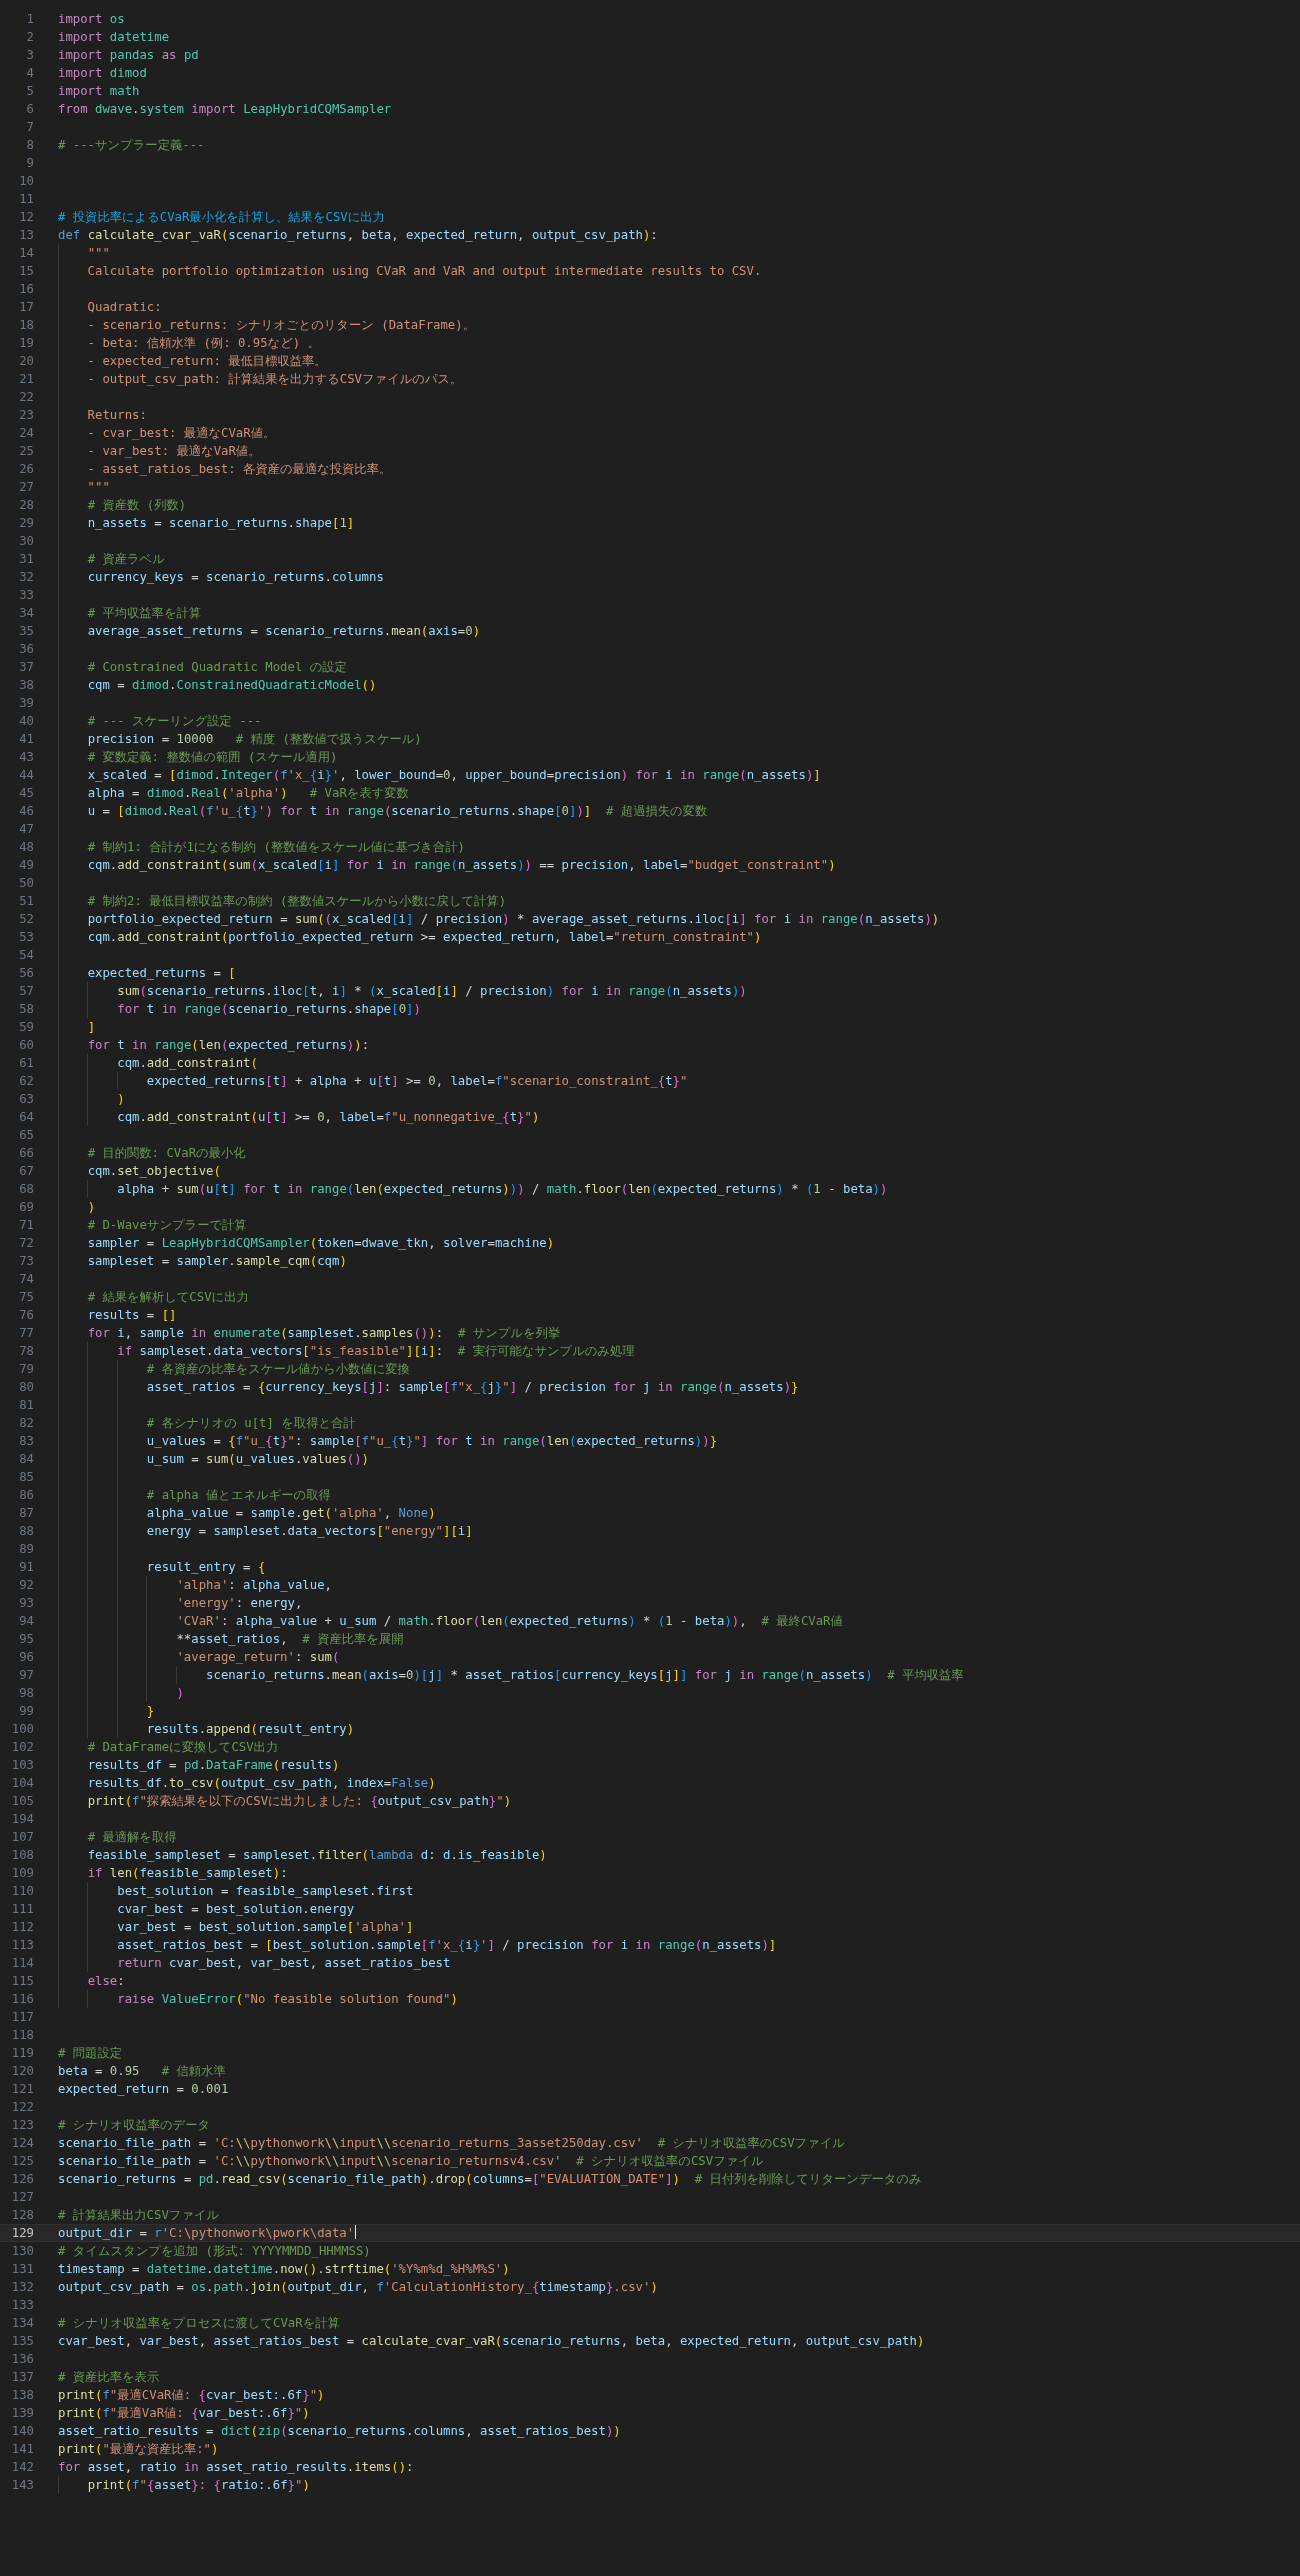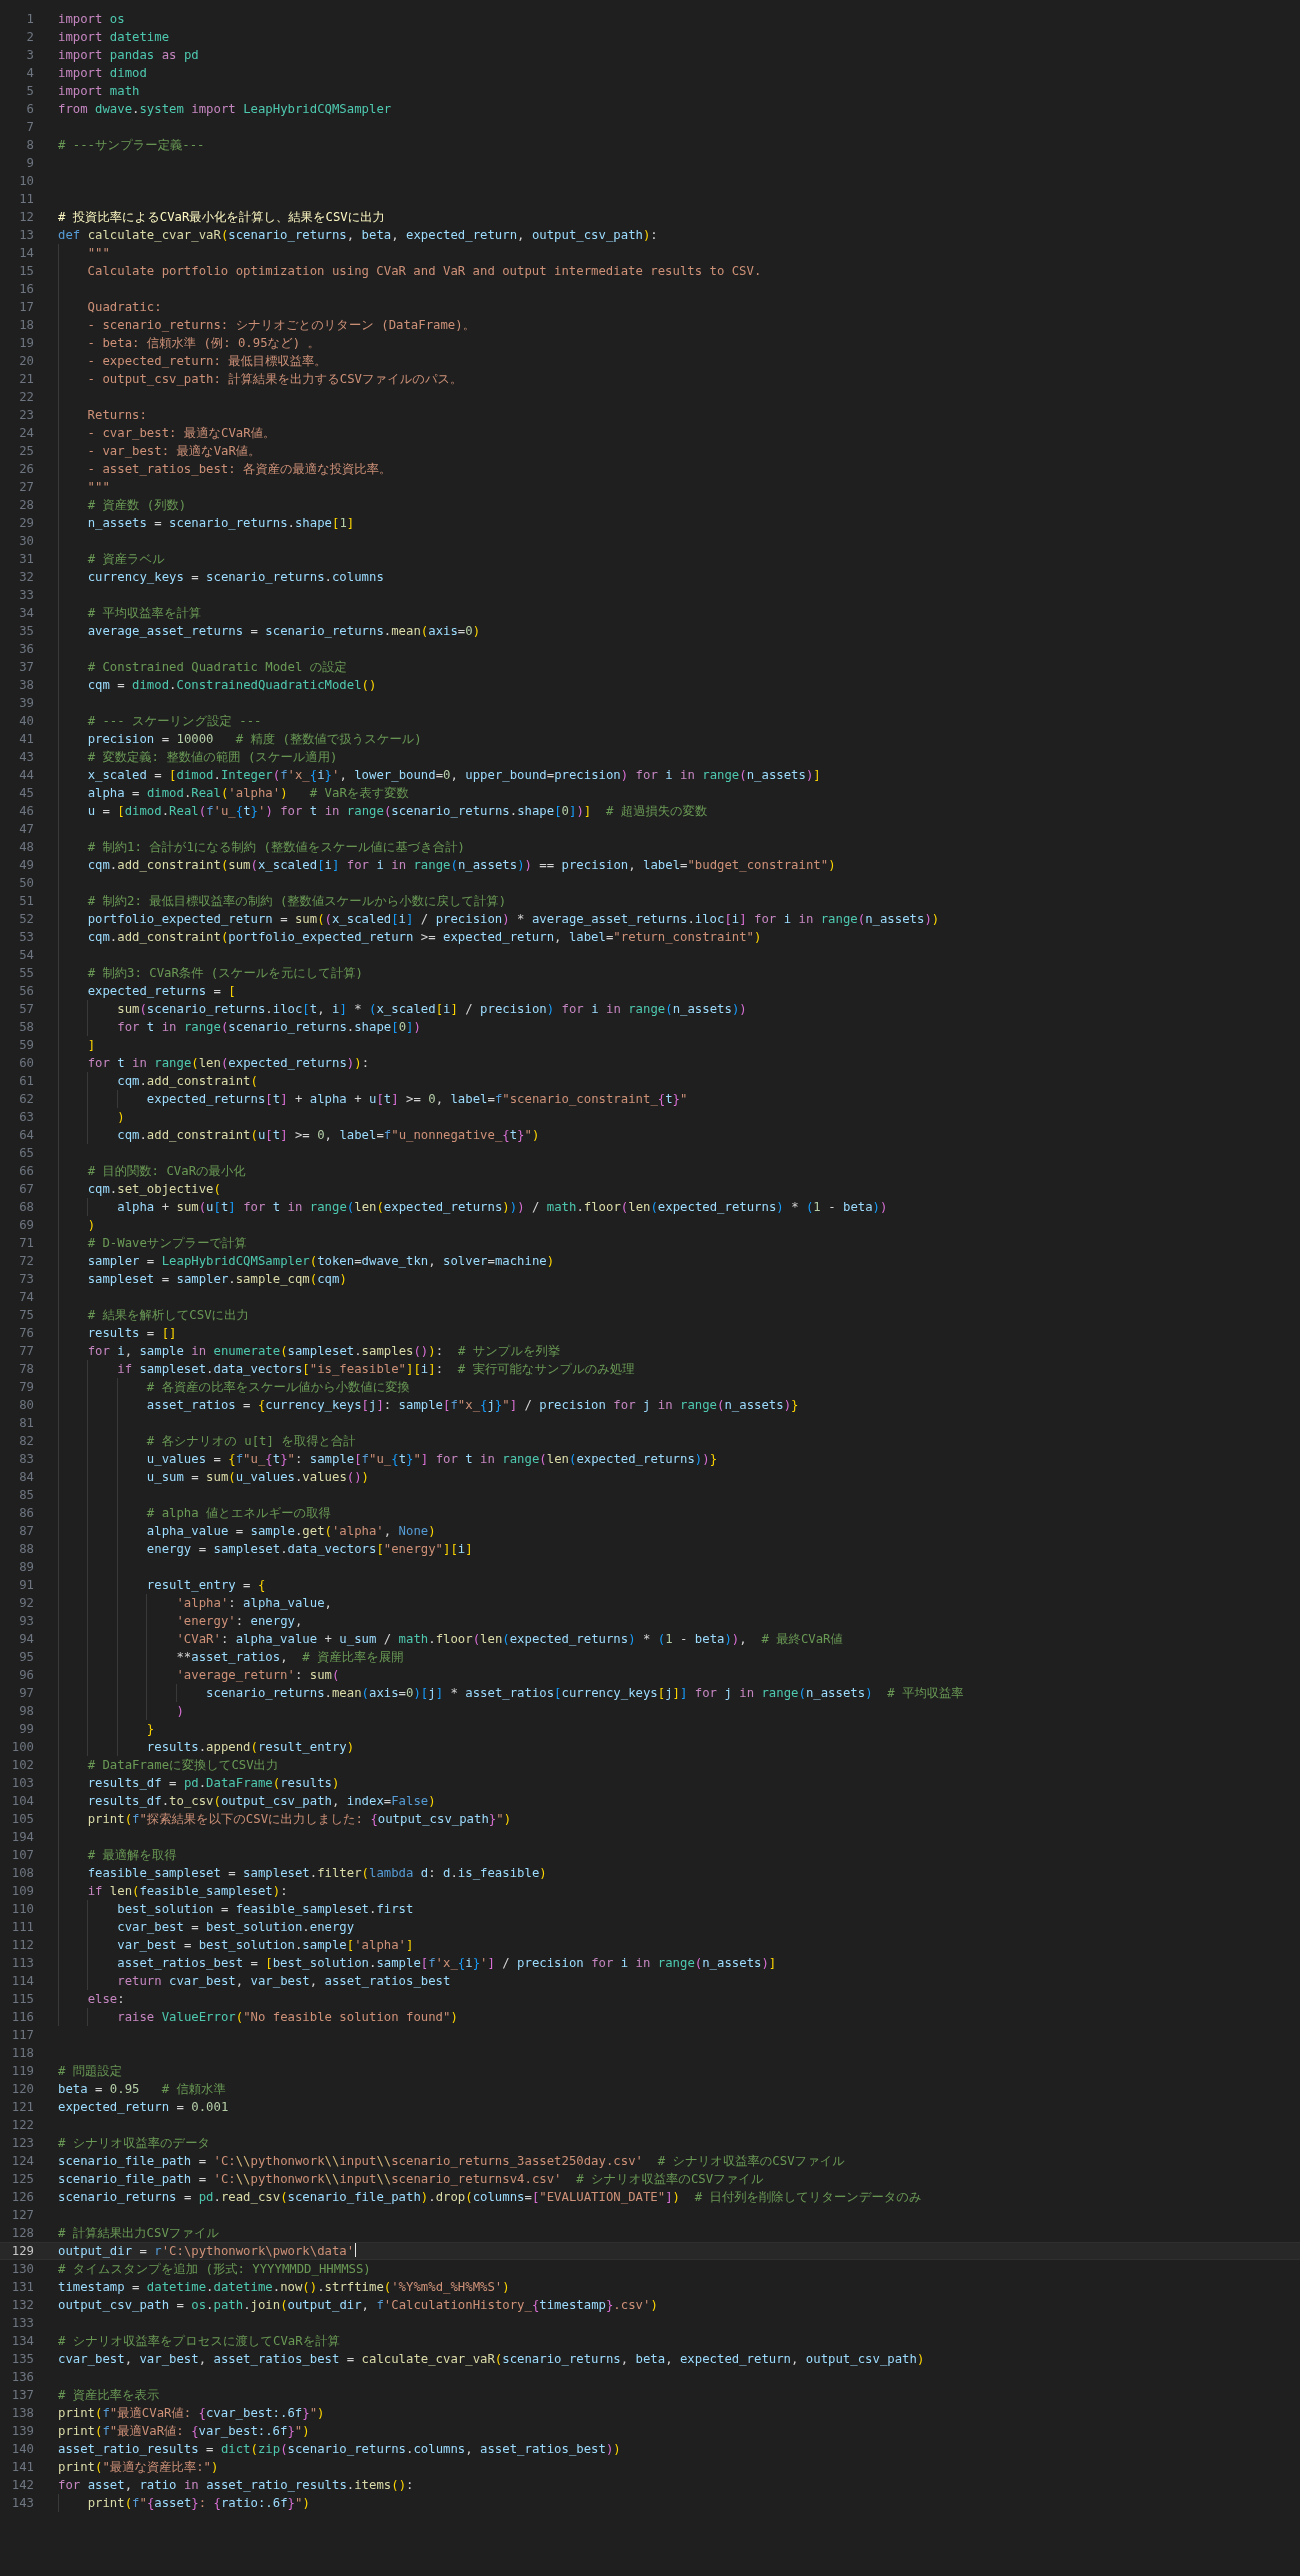--- a/index.html
+++ b/index.html
@@ -47,21 +47,21 @@
       <div class="row"><span class="ln">2</span><span class="code"><span style="color: rgb(197, 134, 192);">import</span><span> </span><span style="color: rgb(78, 201, 176);">datetime</span></span></div>
       <div class="row"><span class="ln">3</span><span class="code"><span style="color: rgb(197, 134, 192);">import</span><span> </span><span style="color: rgb(78, 201, 176);">pandas</span><span> </span><span style="color: rgb(197, 134, 192);">as</span><span> </span><span style="color: rgb(78, 201, 176);">pd</span></span></div>
       <div class="row"><span class="ln">4</span><span class="code"><span style="color: rgb(197, 134, 192);">import</span><span> </span><span style="color: rgb(78, 201, 176);">dimod</span></span></div>
       <div class="row"><span class="ln">5</span><span class="code"><span style="color: rgb(197, 134, 192);">import</span><span> </span><span style="color: rgb(78, 201, 176);">math</span></span></div>
       <div class="row"><span class="ln">6</span><span class="code"><span style="color: rgb(197, 134, 192);">from</span><span> </span><span style="color: rgb(78, 201, 176);">dwave</span><span style="color: rgb(212, 212, 212);">.</span><span style="color: rgb(78, 201, 176);">system</span><span> </span><span style="color: rgb(197, 134, 192);">import</span><span> </span><span style="color: rgb(78, 201, 176);">LeapHybridCQMSampler</span></span></div>
       <div class="row"><span class="ln">7</span><span class="code"></span></div>
       <div class="row"><span class="ln">8</span><span class="code"><span style="color: rgb(106, 153, 85);"># ---サンプラー定義---</span></span></div>
       <div class="row"><span class="ln">9</span><span class="code"></span></div>
       <div class="row"><span class="ln">10</span><span class="code"></span></div>
       <div class="row"><span class="ln">11</span><span class="code"></span></div>
-      <div class="row"><span class="ln">12</span><span class="code"><span style="color: #fef9c3;"># 投資比率によるCVaR最小化を計算し、結果をCSVに出力</span></span></div>
+      <div class="row"><span class="ln">12</span><span class="code"><span style="color: #0ea5e9;"># 投資比率によるCVaR最小化を計算し、結果をCSVに出力</span></span></div>
       <div class="row"><span class="ln">13</span><span class="code"><span style="color: rgb(86, 156, 214);">def</span><span> </span><span style="color: rgb(220, 220, 170);">calculate_cvar_vaR</span><span style="color: rgb(255, 215, 0);">(</span><span style="color: rgb(156, 220, 254);">scenario_returns</span><span style="color: rgb(212, 212, 212);">,</span><span> </span><span style="color: rgb(156, 220, 254);">beta</span><span style="color: rgb(212, 212, 212);">,</span><span> </span><span style="color: rgb(156, 220, 254);">expected_return</span><span style="color: rgb(212, 212, 212);">,</span><span> </span><span style="color: rgb(156, 220, 254);">output_csv_path</span><span style="color: rgb(255, 215, 0);">)</span><span style="color: rgb(212, 212, 212);">:</span></span></div>
       <div class="row"><div class="guide" style="left: 58px;"></div><span class="ln">14</span><span class="code"><span>    </span><span style="color: rgb(206, 145, 120);">"""</span></span></div>
       <div class="row"><div class="guide" style="left: 58px;"></div><span class="ln">15</span><span class="code"><span style="color: rgb(206, 145, 120);">    Calculate portfolio optimization using CVaR and VaR and output intermediate results to CSV.</span></span></div>
       <div class="row"><div class="guide" style="left: 58px;"></div><span class="ln">16</span><span class="code"></span></div>
       <div class="row"><div class="guide" style="left: 58px;"></div><span class="ln">17</span><span class="code"><span style="color: rgb(206, 145, 120);">    Quadratic:</span></span></div>
       <div class="row"><div class="guide" style="left: 58px;"></div><span class="ln">18</span><span class="code"><span style="color: rgb(206, 145, 120);">    - scenario_returns: シナリオごとのリターン (DataFrame)。</span></span></div>
       <div class="row"><div class="guide" style="left: 58px;"></div><span class="ln">19</span><span class="code"><span style="color: rgb(206, 145, 120);">    - beta: 信頼水準 (例: 0.95など) 。</span></span></div>
       <div class="row"><div class="guide" style="left: 58px;"></div><span class="ln">20</span><span class="code"><span style="color: rgb(206, 145, 120);">    - expected_return: 最低目標収益率。</span></span></div>
       <div class="row"><div class="guide" style="left: 58px;"></div><span class="ln">21</span><span class="code"><span style="color: rgb(206, 145, 120);">    - output_csv_path: 計算結果を出力するCSVファイルのパス。</span></span></div>
       <div class="row"><div class="guide" style="left: 58px;"></div><span class="ln">22</span><span class="code"></span></div>
@@ -89,21 +89,20 @@
       <div class="row"><div class="guide" style="left: 58px;"></div><span class="ln">45</span><span class="code"><span>    </span><span style="color: rgb(156, 220, 254);">alpha</span><span> </span><span style="color: rgb(212, 212, 212);">=</span><span> </span><span style="color: rgb(78, 201, 176);">dimod</span><span style="color: rgb(212, 212, 212);">.</span><span style="color: rgb(78, 201, 176);">Real</span><span style="color: rgb(255, 215, 0);">(</span><span style="color: rgb(206, 145, 120);">'alpha'</span><span style="color: rgb(255, 215, 0);">)</span><span>   </span><span style="color: rgb(106, 153, 85);"># VaRを表す変数</span></span></div>
       <div class="row"><div class="guide" style="left: 58px;"></div><span class="ln">46</span><span class="code"><span>    </span><span style="color: rgb(156, 220, 254);">u</span><span> </span><span style="color: rgb(212, 212, 212);">=</span><span> </span><span style="color: rgb(255, 215, 0);">[</span><span style="color: rgb(78, 201, 176);">dimod</span><span style="color: rgb(212, 212, 212);">.</span><span style="color: rgb(78, 201, 176);">Real</span><span style="color: rgb(218, 112, 214);">(</span><span style="color: rgb(86, 156, 214);">f</span><span style="color: rgb(206, 145, 120);">'u_</span><span style="color: rgb(23, 159, 255);">{</span><span style="color: rgb(156, 220, 254);">t</span><span style="color: rgb(23, 159, 255);">}</span><span style="color: rgb(206, 145, 120);">'</span><span style="color: rgb(218, 112, 214);">)</span><span> </span><span style="color: rgb(197, 134, 192);">for</span><span> </span><span style="color: rgb(156, 220, 254);">t</span><span> </span><span style="color: rgb(197, 134, 192);">in</span><span> </span><span style="color: rgb(78, 201, 176);">range</span><span style="color: rgb(218, 112, 214);">(</span><span style="color: rgb(156, 220, 254);">scenario_returns</span><span style="color: rgb(212, 212, 212);">.</span><span style="color: rgb(156, 220, 254);">shape</span><span style="color: rgb(23, 159, 255);">[</span><span style="color: rgb(181, 206, 168);">0</span><span style="color: rgb(23, 159, 255);">]</span><span style="color: rgb(218, 112, 214);">)</span><span style="color: rgb(255, 215, 0);">]</span><span>  </span><span style="color: rgb(106, 153, 85);"># 超過損失の変数</span></span></div>
       <div class="row"><div class="guide" style="left: 58px;"></div><span class="ln">47</span><span class="code"></span></div>
       <div class="row"><div class="guide" style="left: 58px;"></div><span class="ln">48</span><span class="code"><span>    </span><span style="color: rgb(106, 153, 85);"># 制約1: 合計が1になる制約 (整数値をスケール値に基づき合計)</span></span></div>
       <div class="row"><div class="guide" style="left: 58px;"></div><span class="ln">49</span><span class="code"><span>    </span><span style="color: rgb(156, 220, 254);">cqm</span><span style="color: rgb(212, 212, 212);">.</span><span style="color: rgb(220, 220, 170);">add_constraint</span><span style="color: rgb(255, 215, 0);">(</span><span style="color: rgb(220, 220, 170);">sum</span><span style="color: rgb(218, 112, 214);">(</span><span style="color: rgb(156, 220, 254);">x_scaled</span><span style="color: rgb(23, 159, 255);">[</span><span style="color: rgb(156, 220, 254);">i</span><span style="color: rgb(23, 159, 255);">]</span><span> </span><span style="color: rgb(197, 134, 192);">for</span><span> </span><span style="color: rgb(156, 220, 254);">i</span><span> </span><span style="color: rgb(197, 134, 192);">in</span><span> </span><span style="color: rgb(78, 201, 176);">range</span><span style="color: rgb(23, 159, 255);">(</span><span style="color: rgb(156, 220, 254);">n_assets</span><span style="color: rgb(23, 159, 255);">)</span><span style="color: rgb(218, 112, 214);">)</span><span> </span><span style="color: rgb(212, 212, 212);">==</span><span> </span><span style="color: rgb(156, 220, 254);">precision</span><span style="color: rgb(212, 212, 212);">,</span><span> </span><span style="color: rgb(156, 220, 254);">label</span><span style="color: rgb(212, 212, 212);">=</span><span style="color: rgb(206, 145, 120);">"budget_constraint"</span><span style="color: rgb(255, 215, 0);">)</span></span></div>
       <div class="row"><div class="guide" style="left: 58px;"></div><span class="ln">50</span><span class="code"></span></div>
       <div class="row"><div class="guide" style="left: 58px;"></div><span class="ln">51</span><span class="code"><span>    </span><span style="color: rgb(106, 153, 85);"># 制約2: 最低目標収益率の制約 (整数値スケールから小数に戻して計算)</span></span></div>
       <div class="row"><div class="guide" style="left: 58px;"></div><span class="ln">52</span><span class="code"><span>    </span><span style="color: rgb(156, 220, 254);">portfolio_expected_return</span><span> </span><span style="color: rgb(212, 212, 212);">=</span><span> </span><span style="color: rgb(220, 220, 170);">sum</span><span style="color: rgb(255, 215, 0);">(</span><span style="color: rgb(218, 112, 214);">(</span><span style="color: rgb(156, 220, 254);">x_scaled</span><span style="color: rgb(23, 159, 255);">[</span><span style="color: rgb(156, 220, 254);">i</span><span style="color: rgb(23, 159, 255);">]</span><span> </span><span style="color: rgb(212, 212, 212);">/</span><span> </span><span style="color: rgb(156, 220, 254);">precision</span><span style="color: rgb(218, 112, 214);">)</span><span> </span><span style="color: rgb(212, 212, 212);">*</span><span> </span><span style="color: rgb(156, 220, 254);">average_asset_returns</span><span style="color: rgb(212, 212, 212);">.</span><span style="color: rgb(156, 220, 254);">iloc</span><span style="color: rgb(218, 112, 214);">[</span><span style="color: rgb(156, 220, 254);">i</span><span style="color: rgb(218, 112, 214);">]</span><span> </span><span style="color: rgb(197, 134, 192);">for</span><span> </span><span style="color: rgb(156, 220, 254);">i</span><span> </span><span style="color: rgb(197, 134, 192);">in</span><span> </span><span style="color: rgb(78, 201, 176);">range</span><span style="color: rgb(218, 112, 214);">(</span><span style="color: rgb(156, 220, 254);">n_assets</span><span style="color: rgb(218, 112, 214);">)</span><span style="color: rgb(255, 215, 0);">)</span></span></div>
       <div class="row"><div class="guide" style="left: 58px;"></div><span class="ln">53</span><span class="code"><span>    </span><span style="color: rgb(156, 220, 254);">cqm</span><span style="color: rgb(212, 212, 212);">.</span><span style="color: rgb(220, 220, 170);">add_constraint</span><span style="color: rgb(255, 215, 0);">(</span><span style="color: rgb(156, 220, 254);">portfolio_expected_return</span><span> </span><span style="color: rgb(212, 212, 212);">&gt;=</span><span> </span><span style="color: rgb(156, 220, 254);">expected_return</span><span style="color: rgb(212, 212, 212);">,</span><span> </span><span style="color: rgb(156, 220, 254);">label</span><span style="color: rgb(212, 212, 212);">=</span><span style="color: rgb(206, 145, 120);">"return_constraint"</span><span style="color: rgb(255, 215, 0);">)</span></span></div>
       <div class="row"><div class="guide" style="left: 58px;"></div><span class="ln">54</span><span class="code"></span></div>
-      <div class="row"><div class="guide" style="left: 58px;"></div><span class="ln">55</span><span class="code"><span>    </span><span style="color: rgb(106, 153, 85);"># 制約3: CVaR条件 (スケールを元にして計算)</span></span></div>
       <div class="row"><div class="guide" style="left: 58px;"></div><span class="ln">56</span><span class="code"><span>    </span><span style="color: rgb(156, 220, 254);">expected_returns</span><span> </span><span style="color: rgb(212, 212, 212);">=</span><span> </span><span style="color: rgb(255, 215, 0);">[</span></span></div>
       <div class="row"><div class="guide" style="left: 58px;"></div><div class="guide" style="left: 87px;"></div><span class="ln">57</span><span class="code"><span>        </span><span style="color: rgb(220, 220, 170);">sum</span><span style="color: rgb(218, 112, 214);">(</span><span style="color: rgb(156, 220, 254);">scenario_returns</span><span style="color: rgb(212, 212, 212);">.</span><span style="color: rgb(156, 220, 254);">iloc</span><span style="color: rgb(23, 159, 255);">[</span><span style="color: rgb(156, 220, 254);">t</span><span style="color: rgb(212, 212, 212);">,</span><span> </span><span style="color: rgb(156, 220, 254);">i</span><span style="color: rgb(23, 159, 255);">]</span><span> </span><span style="color: rgb(212, 212, 212);">*</span><span> </span><span style="color: rgb(23, 159, 255);">(</span><span style="color: rgb(156, 220, 254);">x_scaled</span><span style="color: rgb(255, 215, 0);">[</span><span style="color: rgb(156, 220, 254);">i</span><span style="color: rgb(255, 215, 0);">]</span><span> </span><span style="color: rgb(212, 212, 212);">/</span><span> </span><span style="color: rgb(156, 220, 254);">precision</span><span style="color: rgb(23, 159, 255);">)</span><span> </span><span style="color: rgb(197, 134, 192);">for</span><span> </span><span style="color: rgb(156, 220, 254);">i</span><span> </span><span style="color: rgb(197, 134, 192);">in</span><span> </span><span style="color: rgb(78, 201, 176);">range</span><span style="color: rgb(23, 159, 255);">(</span><span style="color: rgb(156, 220, 254);">n_assets</span><span style="color: rgb(23, 159, 255);">)</span><span style="color: rgb(218, 112, 214);">)</span></span></div>
       <div class="row"><div class="guide" style="left: 58px;"></div><div class="guide" style="left: 87px;"></div><span class="ln">58</span><span class="code"><span>        </span><span style="color: rgb(197, 134, 192);">for</span><span> </span><span style="color: rgb(156, 220, 254);">t</span><span> </span><span style="color: rgb(197, 134, 192);">in</span><span> </span><span style="color: rgb(78, 201, 176);">range</span><span style="color: rgb(218, 112, 214);">(</span><span style="color: rgb(156, 220, 254);">scenario_returns</span><span style="color: rgb(212, 212, 212);">.</span><span style="color: rgb(156, 220, 254);">shape</span><span style="color: rgb(23, 159, 255);">[</span><span style="color: rgb(181, 206, 168);">0</span><span style="color: rgb(23, 159, 255);">]</span><span style="color: rgb(218, 112, 214);">)</span></span></div>
       <div class="row"><div class="guide" style="left: 58px;"></div><span class="ln">59</span><span class="code"><span>    </span><span style="color: rgb(255, 215, 0);">]</span></span></div>
       <div class="row"><div class="guide" style="left: 58px;"></div><span class="ln">60</span><span class="code"><span>    </span><span style="color: rgb(197, 134, 192);">for</span><span> </span><span style="color: rgb(156, 220, 254);">t</span><span> </span><span style="color: rgb(197, 134, 192);">in</span><span> </span><span style="color: rgb(78, 201, 176);">range</span><span style="color: rgb(255, 215, 0);">(</span><span style="color: rgb(220, 220, 170);">len</span><span style="color: rgb(218, 112, 214);">(</span><span style="color: rgb(156, 220, 254);">expected_returns</span><span style="color: rgb(218, 112, 214);">)</span><span style="color: rgb(255, 215, 0);">)</span><span style="color: rgb(212, 212, 212);">:</span></span></div>
       <div class="row"><div class="guide" style="left: 58px;"></div><div class="guide" style="left: 87px;"></div><span class="ln">61</span><span class="code"><span>        </span><span style="color: rgb(156, 220, 254);">cqm</span><span style="color: rgb(212, 212, 212);">.</span><span style="color: rgb(220, 220, 170);">add_constraint</span><span style="color: rgb(255, 215, 0);">(</span></span></div>
       <div class="row"><div class="guide" style="left: 58px;"></div><div class="guide" style="left: 87px;"></div><div class="guide" style="left: 117px;"></div><span class="ln">62</span><span class="code"><span>            </span><span style="color: rgb(156, 220, 254);">expected_returns</span><span style="color: rgb(218, 112, 214);">[</span><span style="color: rgb(156, 220, 254);">t</span><span style="color: rgb(218, 112, 214);">]</span><span> </span><span style="color: rgb(212, 212, 212);">+</span><span> </span><span style="color: rgb(156, 220, 254);">alpha</span><span> </span><span style="color: rgb(212, 212, 212);">+</span><span> </span><span style="color: rgb(156, 220, 254);">u</span><span style="color: rgb(218, 112, 214);">[</span><span style="color: rgb(156, 220, 254);">t</span><span style="color: rgb(218, 112, 214);">]</span><span> </span><span style="color: rgb(212, 212, 212);">&gt;=</span><span> </span><span style="color: rgb(181, 206, 168);">0</span><span style="color: rgb(212, 212, 212);">,</span><span> </span><span style="color: rgb(156, 220, 254);">label</span><span style="color: rgb(212, 212, 212);">=</span><span style="color: rgb(86, 156, 214);">f</span><span style="color: rgb(206, 145, 120);">"scenario_constraint_</span><span style="color: rgb(218, 112, 214);">{</span><span style="color: rgb(156, 220, 254);">t</span><span style="color: rgb(218, 112, 214);">}</span><span style="color: rgb(206, 145, 120);">"</span></span></div>
       <div class="row"><div class="guide" style="left: 58px;"></div><div class="guide" style="left: 87px;"></div><span class="ln">63</span><span class="code"><span>        </span><span style="color: rgb(255, 215, 0);">)</span></span></div>
       <div class="row"><div class="guide" style="left: 58px;"></div><div class="guide" style="left: 87px;"></div><span class="ln">64</span><span class="code"><span>        </span><span style="color: rgb(156, 220, 254);">cqm</span><span style="color: rgb(212, 212, 212);">.</span><span style="color: rgb(220, 220, 170);">add_constraint</span><span style="color: rgb(255, 215, 0);">(</span><span style="color: rgb(156, 220, 254);">u</span><span style="color: rgb(218, 112, 214);">[</span><span style="color: rgb(156, 220, 254);">t</span><span style="color: rgb(218, 112, 214);">]</span><span> </span><span style="color: rgb(212, 212, 212);">&gt;=</span><span> </span><span style="color: rgb(181, 206, 168);">0</span><span style="color: rgb(212, 212, 212);">,</span><span> </span><span style="color: rgb(156, 220, 254);">label</span><span style="color: rgb(212, 212, 212);">=</span><span style="color: rgb(86, 156, 214);">f</span><span style="color: rgb(206, 145, 120);">"u_nonnegative_</span><span style="color: rgb(218, 112, 214);">{</span><span style="color: rgb(156, 220, 254);">t</span><span style="color: rgb(218, 112, 214);">}</span><span style="color: rgb(206, 145, 120);">"</span><span style="color: rgb(255, 215, 0);">)</span></span></div>
       <div class="row"><div class="guide" style="left: 58px;"></div><span class="ln">65</span><span class="code"></span></div>

